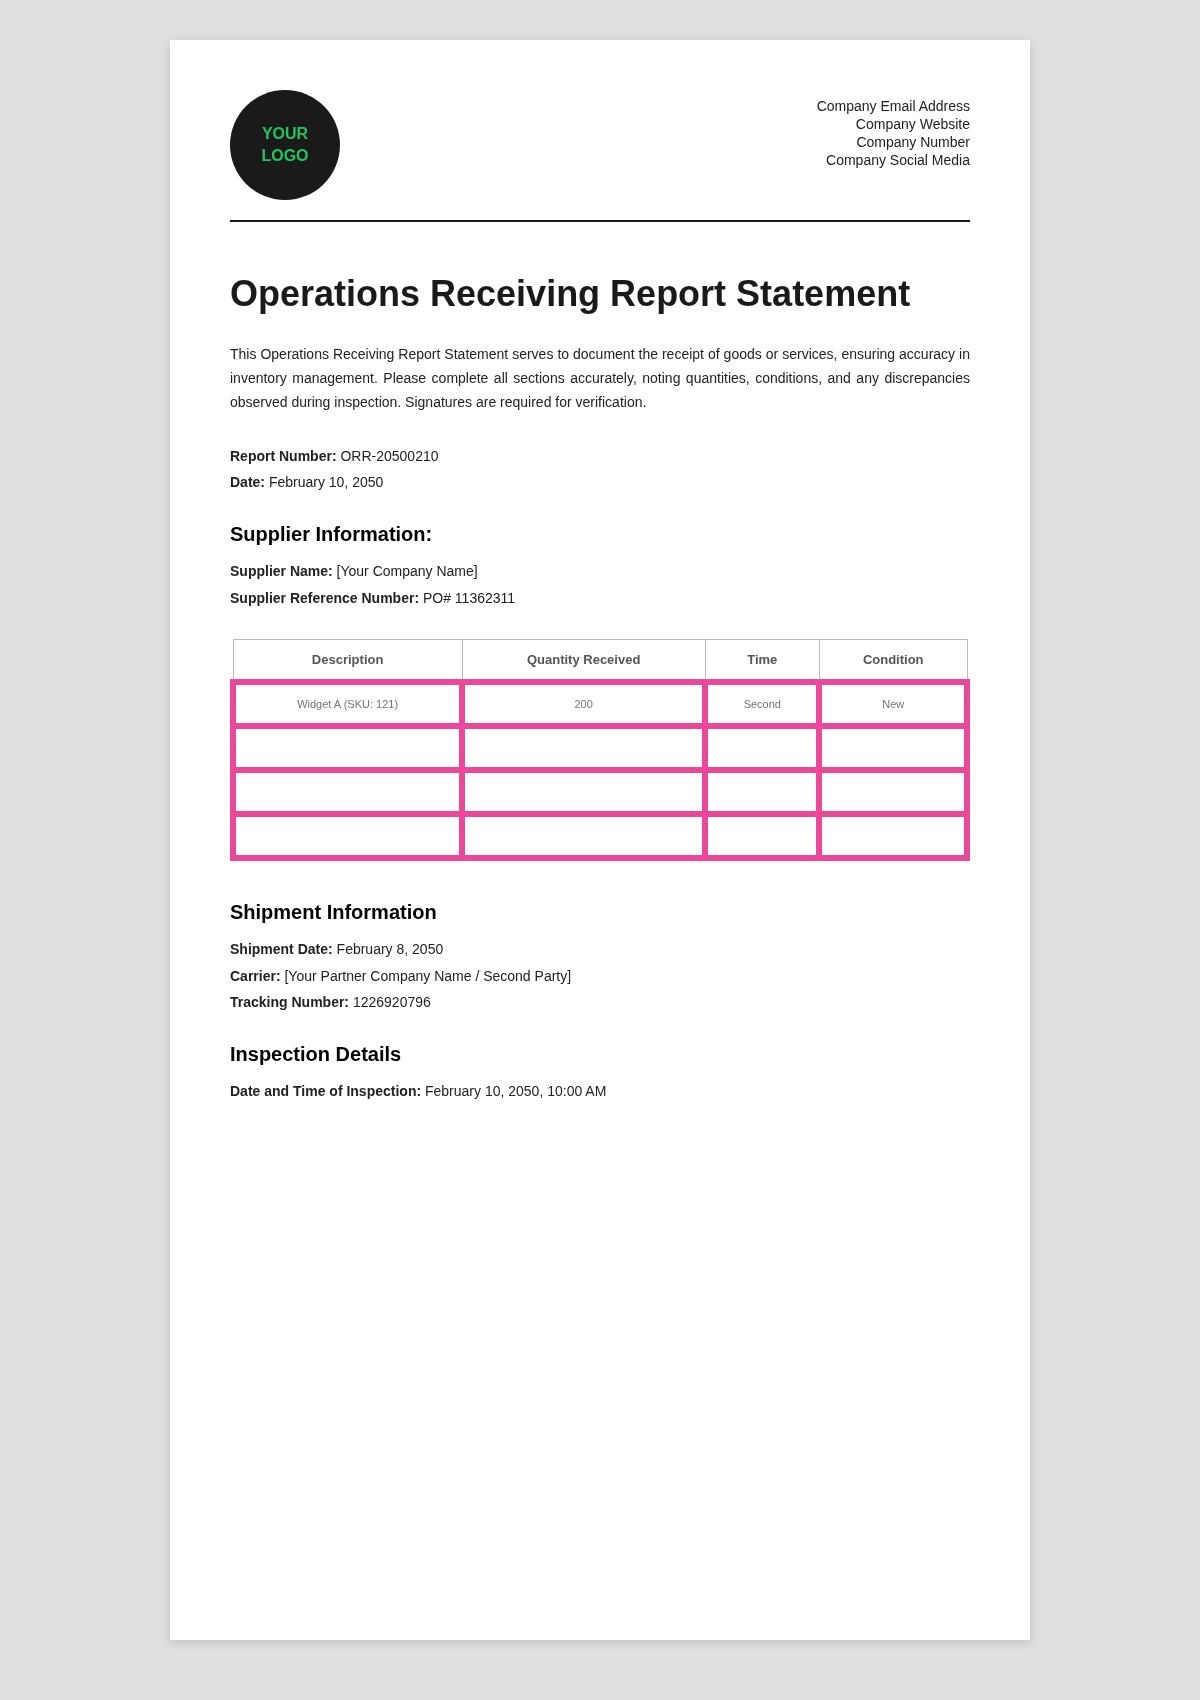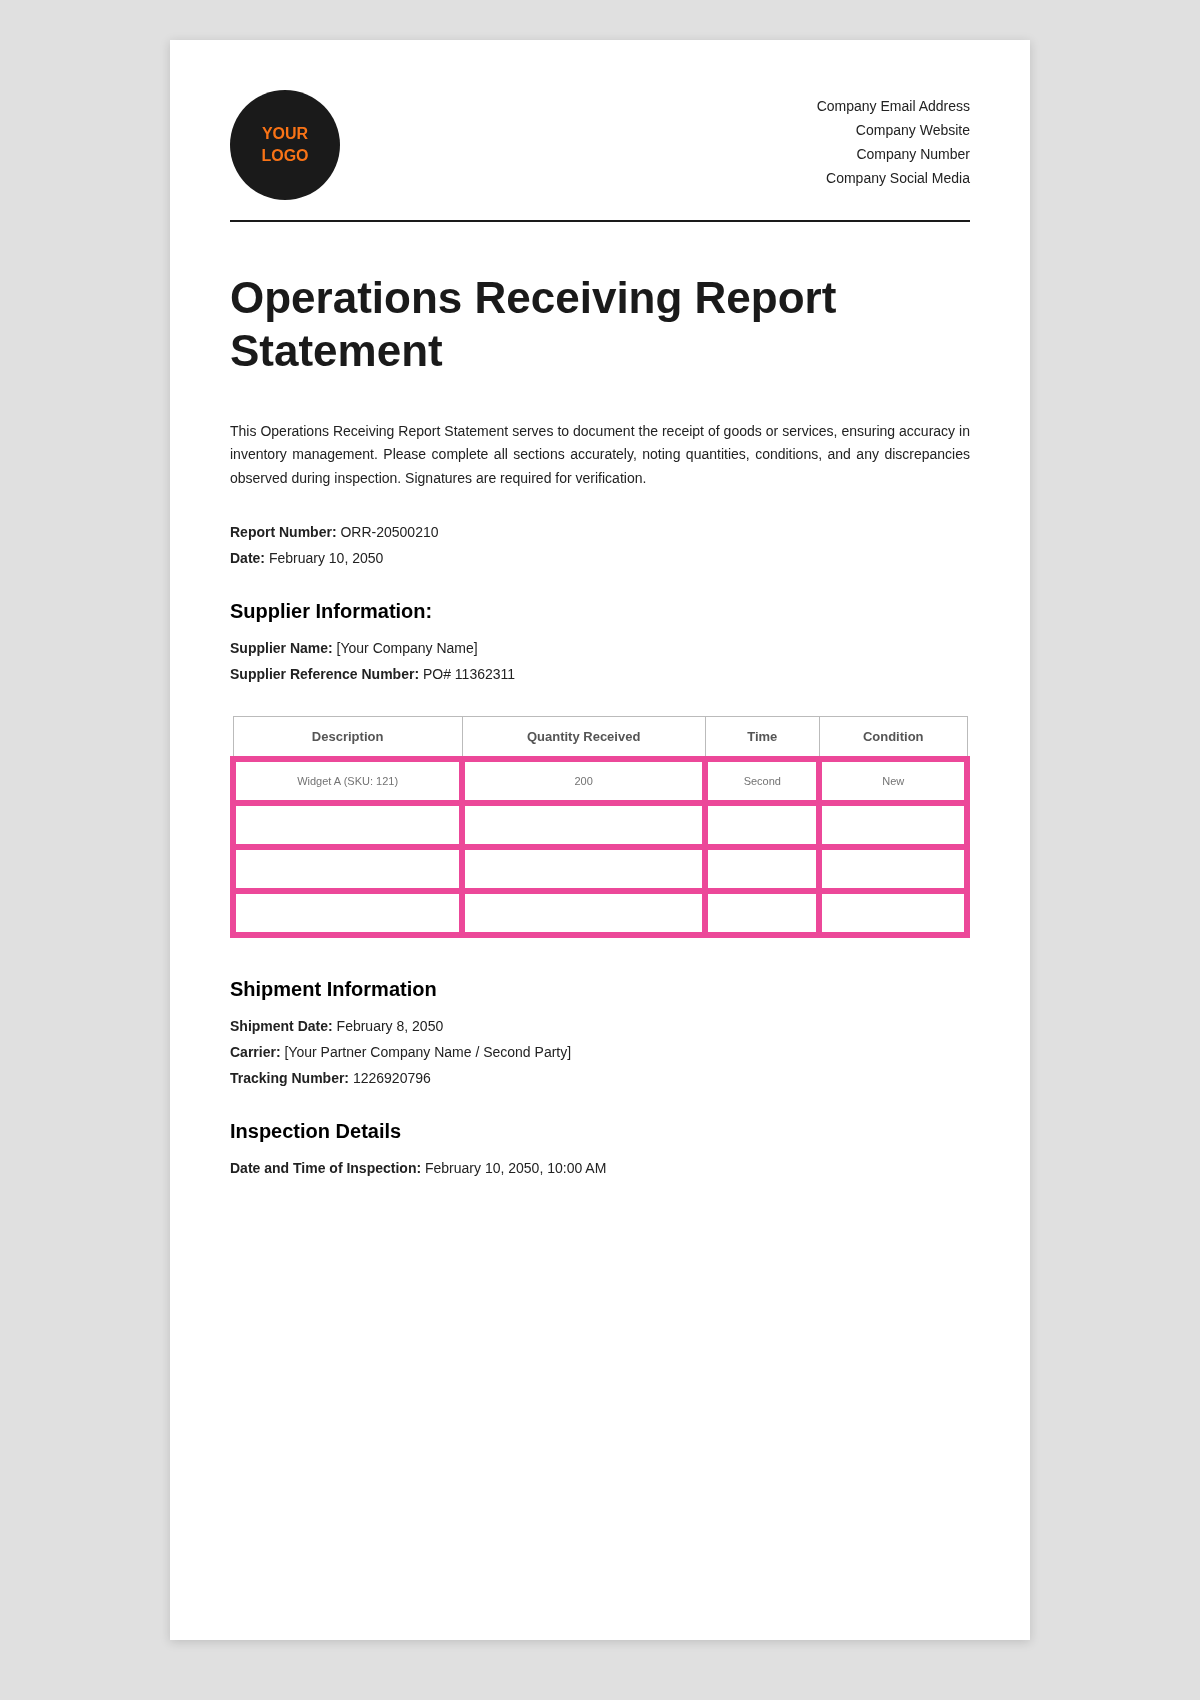--- a/index.html
+++ b/index.html
@@ -34,52 +34,52 @@
 
     .logo-circle {
       width: 110px;
       height: 110px;
       background: #1a1a1a;
       border-radius: 50%;
       display: flex;
       flex-direction: column;
       align-items: center;
       justify-content: center;
-      color: #f97316;
+      color: #22c55e;
       font-weight: bold;
       font-size: 16px;
       line-height: 1.4;
       text-align: right;
     }
 
     .company-info {
       text-align: right;
       display: flex;
       flex-direction: column;
-      gap: 8px;
+      gap: 2px;
       padding-top: 8px;
     }
 
     .company-info-item {
       font-size: 14px;
       color: #222;
     }
 
     .header-divider {
       border: none;
       border-top: 2px solid #1a1a1a;
       margin-bottom: 50px;
     }
 
     
     .doc-title {
-      font-size: 44px;
+      font-size: 36px;
       font-weight: 900;
       color: #1a1a1a;
-      margin-bottom: 42px;
+      margin-bottom: 28px;
       line-height: 1.2;
     }
 
     
     .doc-description {
       font-size: 14px;
       color: #222;
       line-height: 1.7;
       text-align: justify;
       margin-bottom: 30px;

